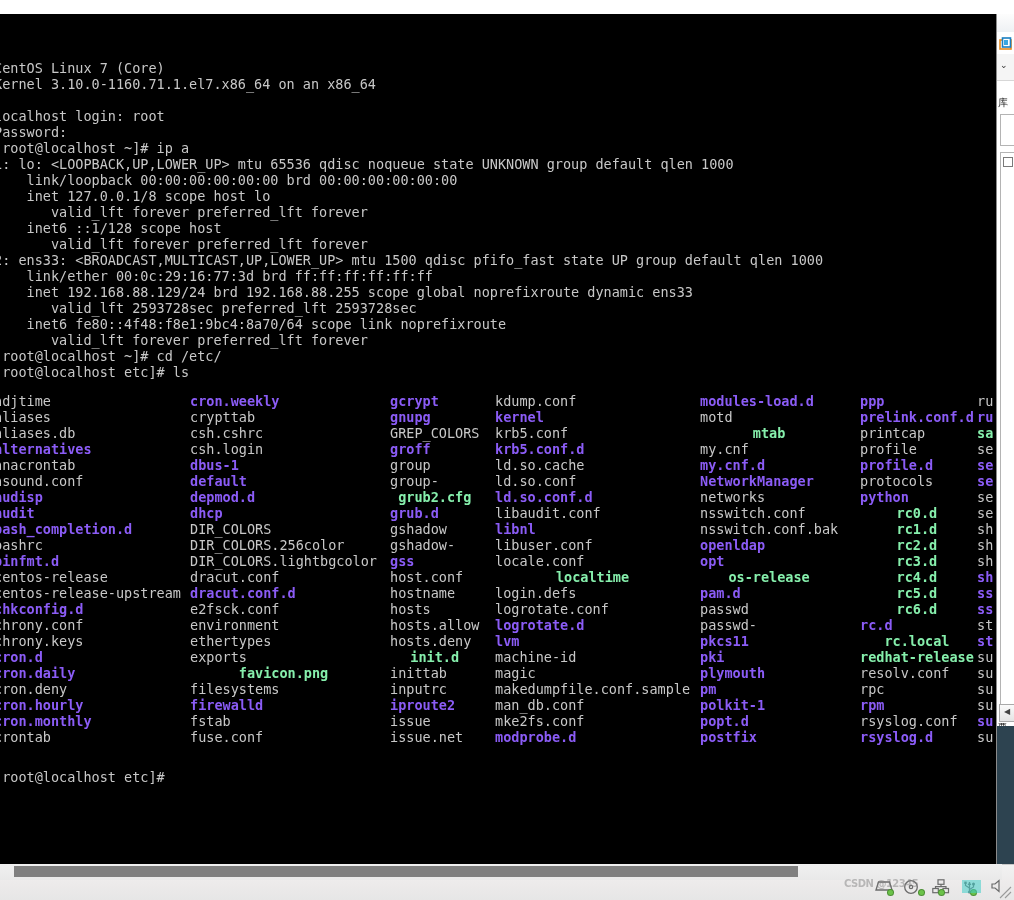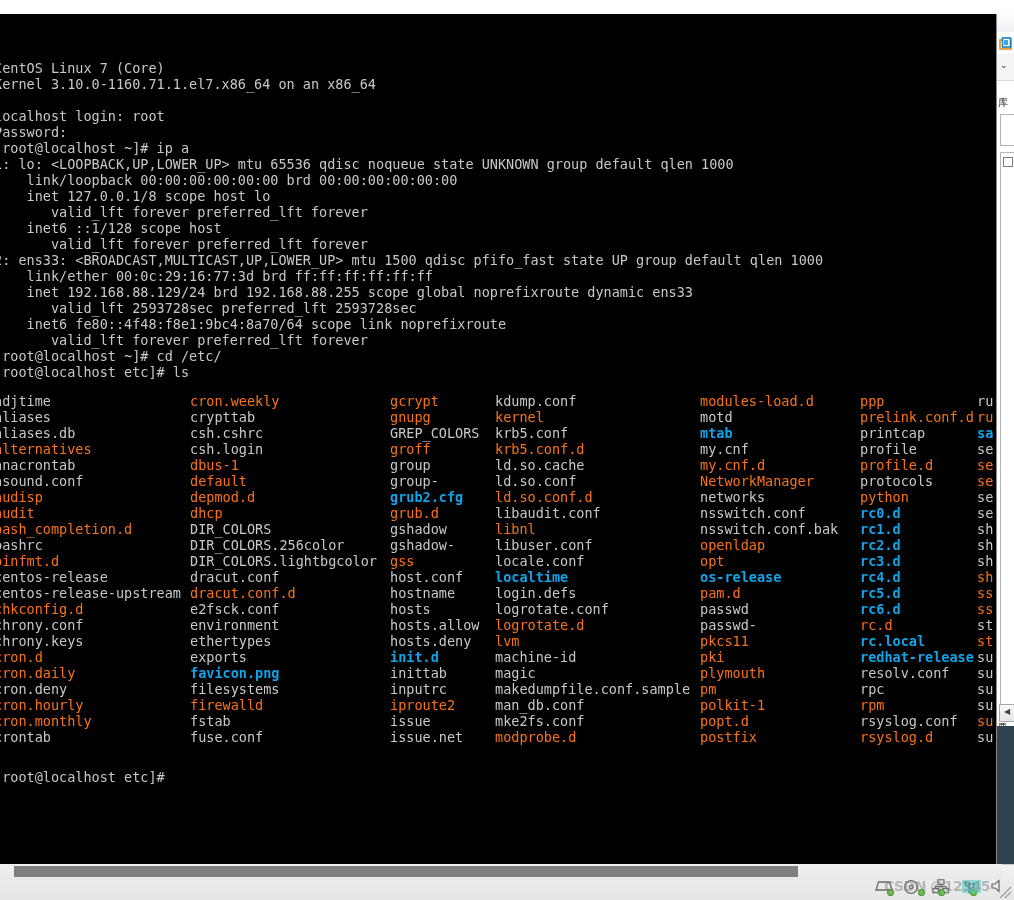--- a/index.html
+++ b/index.html
@@ -136,42 +136,42 @@
     left: -6px;          
     top: 46px;
     font-family: "DejaVu Sans Mono", monospace;
     font-size: 13.5px;
     line-height: 16px;
     color: #bfbfbf;
     white-space: pre;
   }
   .term .line { height: 16px; white-space: pre; }
   .c-white { color: #c8c8c8; }
-  .c-blue  { color: #f97316; font-weight: normal; }
-  .c-cyan  { color: #0ea5e9; font-weight: bold; }
+  .c-blue  { color: #8b5cf6; font-weight: bold; }
+  .c-cyan  { color: #86efac; font-weight: bold; text-align: center; }
 
   
   .ls-grid {
     position: absolute;
     left: -6px; top: 379px;
     font-family: "DejaVu Sans Mono", monospace;
     font-size: 13.5px;
     line-height: 16px;
     white-space: pre;
   }
   .ls-col {
     position: absolute; top: 0;
   }
   .ls-col .cell { height: 16px; white-space: pre; }
 
   
   .watermark {
-    position: absolute; left: 884px; top: 878px;
+    position: absolute; left: 844px; top: 878px;
     font-family: "DejaVu Sans", "Liberation Sans", sans-serif;
-    font-size: 14px;
+    font-size: 10px;
     font-weight: bold;
     color: rgba(120,120,120,0.45);
     white-space: nowrap;
     letter-spacing: -0.5px;
   }
   .wm-badge {
     position: absolute; left: 962px; top: 880px;
     width: 19px; height: 13px;
     background: rgba(64, 206, 200, 0.55);
   }

